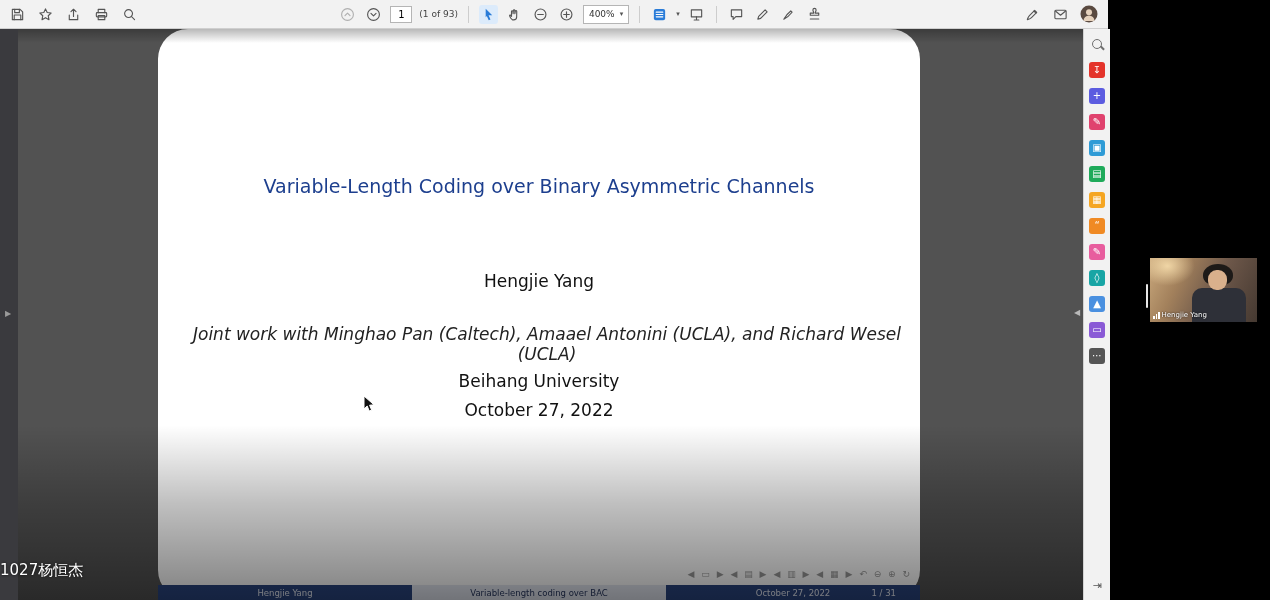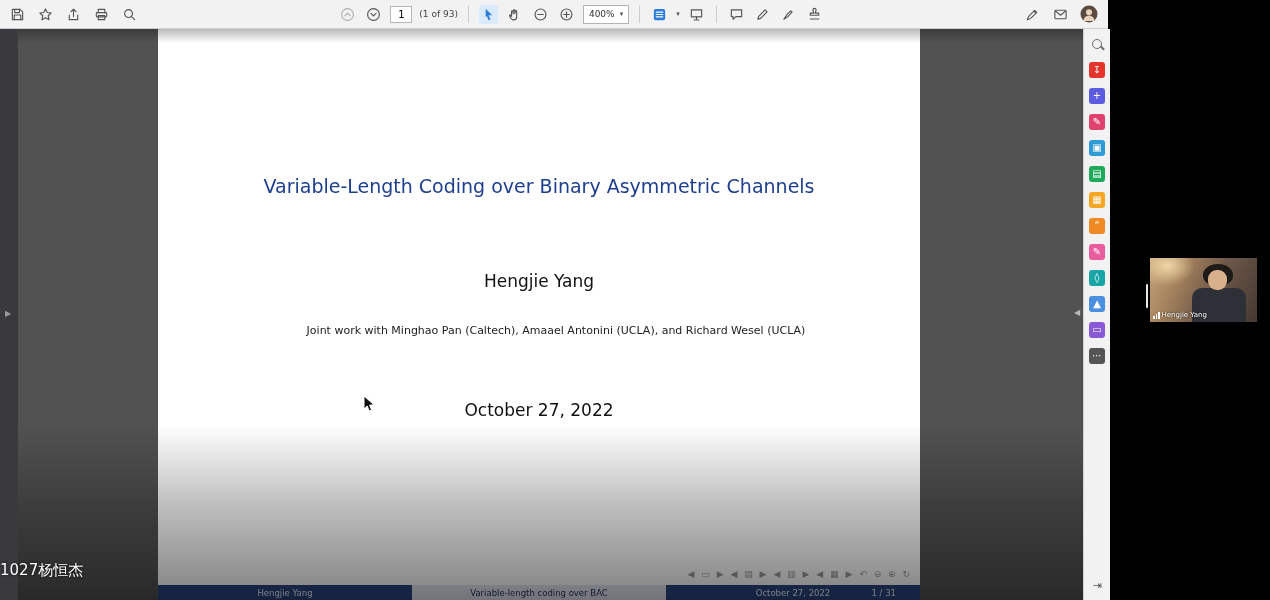--- a/index.html
+++ b/index.html
@@ -36,28 +36,28 @@
   
   .doc-area { position:absolute; left:18px; top:29px; width:1065px; height:571px;
               background:#525252; overflow:hidden; }
   .shade-top { position:absolute; left:0; top:0; width:100%; height:14px;
                background:linear-gradient(180deg, rgba(0,0,0,.28), rgba(0,0,0,0));
                pointer-events:none; z-index:8; }
   .shade-bottom { position:absolute; left:0; bottom:0; width:100%; height:175px;
                background:linear-gradient(180deg, rgba(0,0,0,0) 0%, rgba(0,0,0,.25) 45%, rgba(0,0,0,.46) 92%, rgba(0,0,0,.5) 100%);
                pointer-events:none; z-index:8; }
 
-  .page { position:absolute; left:140px; top:0; width:762px; height:571px; background:#fff; }
+  .page { position:absolute; left:140px; top:0; width:762px; height:571px; background:#fff;border-radius:30px; }
 
   .slide-title { position:absolute; top:143px; left:0; width:100%; text-align:center;
                  font-size:19px; line-height:28px; color:#1d3f8e; }
   .slide-author { position:absolute; top:240px; left:0; width:100%; text-align:center;
                   font-size:17px; line-height:24px; color:#111; }
-  .slide-joint { position:absolute; top:295px; left:17px; width:100%; text-align:center;
-                 font-size:11px; color:#222; }
+  .slide-joint { position:absolute; top:295px; left:8px; width:100%; text-align:center;
+                 font-size:17px; color:#222;font-style:italic; }
   .slide-inst { position:absolute; top:340px; left:0; width:100%; text-align:center;
                 font-size:17px; line-height:24px; color:#111; }
   .slide-date { position:absolute; top:369px; left:0; width:100%; text-align:center;
                 font-size:17px; line-height:24px; color:#111; }
 
   .nav-symbols { position:absolute; right:8px; top:540px; font-size:9px;
                  color:#989898; letter-spacing:2px; }
 
   .slide-footer { position:absolute; left:0; top:556px; width:100%; height:15px; display:flex; }
   .sf-seg { flex:1; display:flex; align-items:center; justify-content:center;
@@ -259,20 +259,21 @@
   <span class="handle">▶</span>
 </div>
 
 <div class="doc-area">
   <div class="page">
     <div class="slide-title">
       <div>Variable-Length Coding over Binary Asymmetric Channels</div>
     </div>
     <div class="slide-author">Hengjie Yang</div>
     <div class="slide-joint">Joint work with Minghao Pan (Caltech), Amaael Antonini (UCLA), and Richard Wesel (UCLA)</div>
+    <div class="slide-inst">Beihang University</div>
     <div class="slide-date">October 27, 2022</div>
 
     <div class="nav-symbols">◀ ▭ ▶  ◀ ▤ ▶  ◀ ▥ ▶  ◀ ▦ ▶  ↶ ⊖ ⊕ ↻</div>
 
     <div class="slide-footer">
       <div class="sf-seg sf-left">Hengjie Yang</div>
       <div class="sf-seg sf-mid">Variable-length coding over BAC</div>
       <div class="sf-seg sf-right">
         <span>October 27, 2022</span>
         <span class="sf-page">1 / 31</span>

